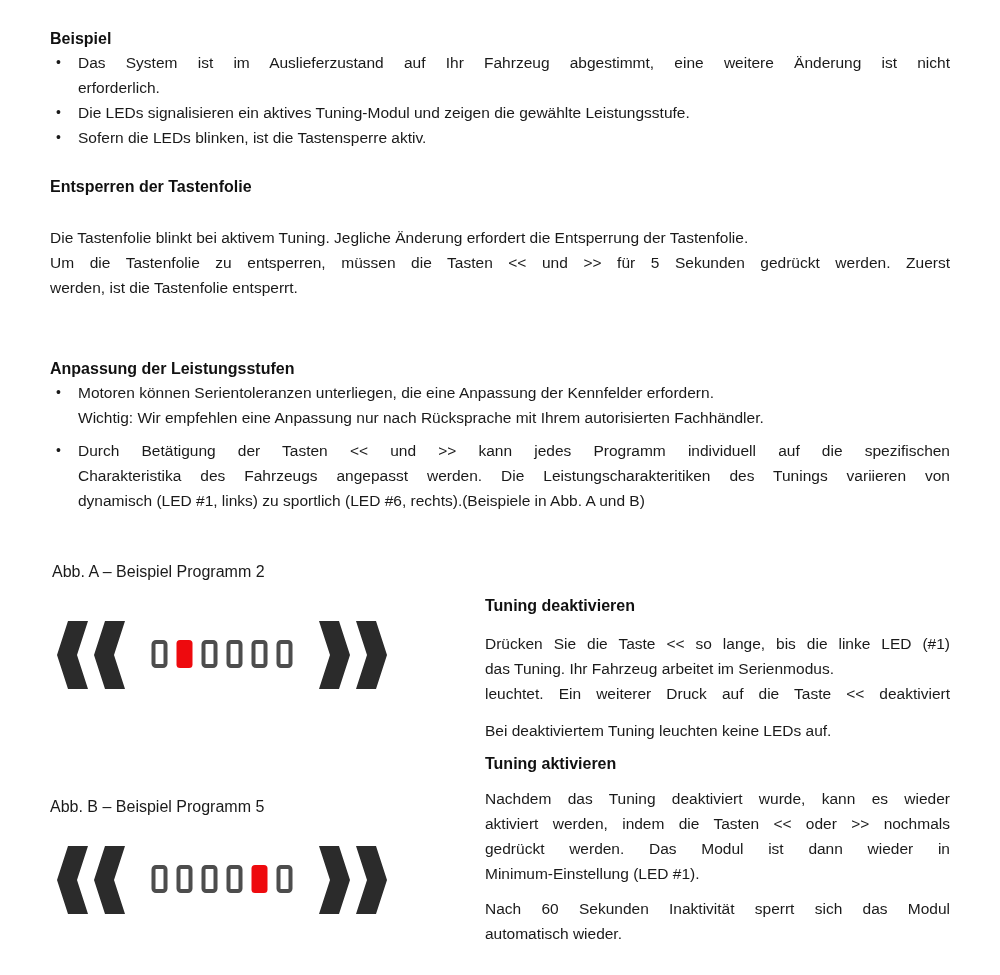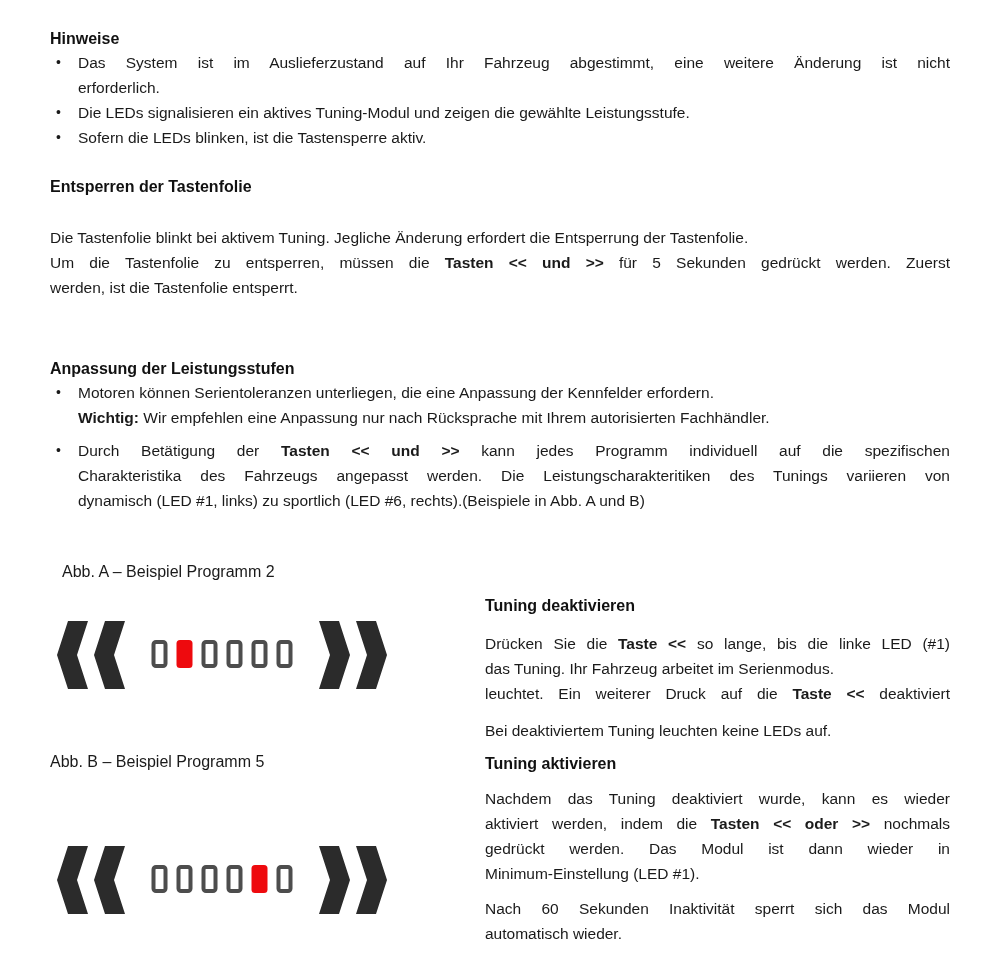--- a/index.html
+++ b/index.html
@@ -3,21 +3,21 @@
 <meta charset="utf-8">
 <style>
   html,body { margin:0; padding:0; background:#ffffff; }
   body { font-family:"Liberation Sans", sans-serif; color:#1a1a1a; }
   .page { position:relative; width:1000px; height:975px; background:#ffffff; overflow:hidden; }
   .abs { position:absolute; }
   .sec-title { font-size:16px; font-weight:700; line-height:22px; margin:0; color:#111111; }
   .body-text { font-size:15.5px; line-height:25px; }
   .line { min-height:25px; }
   .line.j { text-align:justify; text-align-last:justify; }
-  .seg-b { font-weight:700; }
+  .seg-b { font-weight:400; }
   ul.blist { list-style:none; margin:0; padding:0; }
   ul.blist li { position:relative; padding-left:28px; }
   .marker { position:absolute; left:6px; top:0; font-size:14px; }
   .fig-label { font-size:16px; line-height:20px; }
   .mc { width:900px; }
   .rc { width:465px; }
   
   .hinweise-list { margin-top:3px; }
   .ent-p1 { margin-top:27px; }
   .anp-list { margin-top:15px; }
@@ -27,21 +27,21 @@
   .rc-h2 { margin-top:10px; }
   .rc-p3 { margin-top:11px; }
   .rc-p4 { margin-top:10px; }
 </style>
 </head>
 <body>
 
 <div class="page">
 
   <div class="abs mc" style="top:28px; left:50px;">
-    <h2 class="sec-title">Hinweise</h2>
+    <h2 class="sec-title">Beispiel</h2>
     <ul class="blist body-text hinweise-list">
       <li>
         <span class="marker">•</span>
         <div>
             <div class="line j"><span>Das System ist im Auslieferzustand auf Ihr Fahrzeug abgestimmt, eine weitere Änderung ist nicht</span></div>
             <div class="line"><span>erforderlich.</span></div>
           </div>
       </li>
       <li>
         <span class="marker">•</span>
@@ -81,39 +81,39 @@
         <span class="marker">•</span>
         <div>
             <div class="line j"><span>Durch Betätigung der </span><span class="seg-b">Tasten &lt;&lt; und &gt;&gt;</span><span> kann jedes Programm individuell auf die spezifischen</span></div>
             <div class="line j"><span>Charakteristika des Fahrzeugs angepasst werden. Die Leistungscharakteritiken des Tunings variieren von</span></div>
             <div class="line"><span>dynamisch (LED #1, links) zu sportlich (LED #6, rechts).(Beispiele in Abb. A und B)</span></div>
           </div>
       </li>
     </ul>
   </div>
 
-  <div class="abs fig-label" style="top:562px; left:62px;">Abb. A – Beispiel Programm 2</div>
+  <div class="abs fig-label" style="top:562px; left:52px;">Abb. A – Beispiel Programm 2</div>
   <div class="abs" style="top:621px; left:57px;"><svg viewBox="0 0 330 68" width="330" height="68">
         <g>
           <polygon points="11,0 31,0 20,34 31,68 11,68 0,34" fill="#2b2b2b"></polygon>
           <polygon points="48,0 68,0 57,34 68,68 48,68 37,34" fill="#2b2b2b"></polygon>
         </g>
         <g>
           <polygon points="319,0 299,0 310,34 299,68 319,68 330,34" fill="#2b2b2b"></polygon>
           <polygon points="282,0 262,0 273,34 262,68 282,68 293,34" fill="#2b2b2b"></polygon>
         </g>
         <rect x="96.5" y="21" width="12" height="24" rx="2.5" fill="#ffffff" stroke="#4d4d4d" stroke-width="4"></rect>
         <rect x="119.5" y="19" width="16" height="28" rx="3.5" fill="#ee0a0e"></rect>
         <rect x="146.5" y="21" width="12" height="24" rx="2.5" fill="#ffffff" stroke="#4d4d4d" stroke-width="4"></rect>
         <rect x="171.5" y="21" width="12" height="24" rx="2.5" fill="#ffffff" stroke="#4d4d4d" stroke-width="4"></rect>
         <rect x="196.5" y="21" width="12" height="24" rx="2.5" fill="#ffffff" stroke="#4d4d4d" stroke-width="4"></rect>
         <rect x="221.5" y="21" width="12" height="24" rx="2.5" fill="#ffffff" stroke="#4d4d4d" stroke-width="4"></rect>
       </svg></div>
 
-  <div class="abs fig-label" style="top:752px; left:50px;">Abb. B – Beispiel Programm 5</div>
+  <div class="abs fig-label" style="top:797px; left:50px;">Abb. B – Beispiel Programm 5</div>
   <div class="abs" style="top:846px; left:57px;"><svg viewBox="0 0 330 68" width="330" height="68">
         <g>
           <polygon points="11,0 31,0 20,34 31,68 11,68 0,34" fill="#2b2b2b"></polygon>
           <polygon points="48,0 68,0 57,34 68,68 48,68 37,34" fill="#2b2b2b"></polygon>
         </g>
         <g>
           <polygon points="319,0 299,0 310,34 299,68 319,68 330,34" fill="#2b2b2b"></polygon>
           <polygon points="282,0 262,0 273,34 262,68 282,68 293,34" fill="#2b2b2b"></polygon>
         </g>
         <rect x="96.5" y="21" width="12" height="24" rx="2.5" fill="#ffffff" stroke="#4d4d4d" stroke-width="4"></rect>

